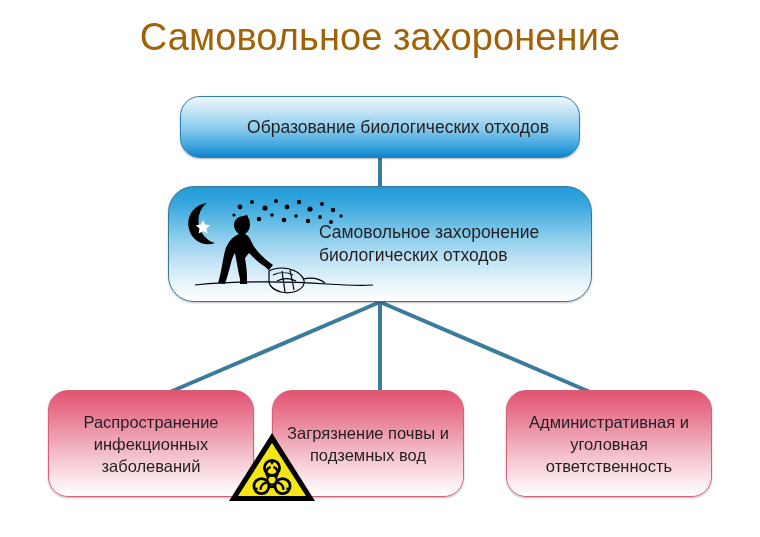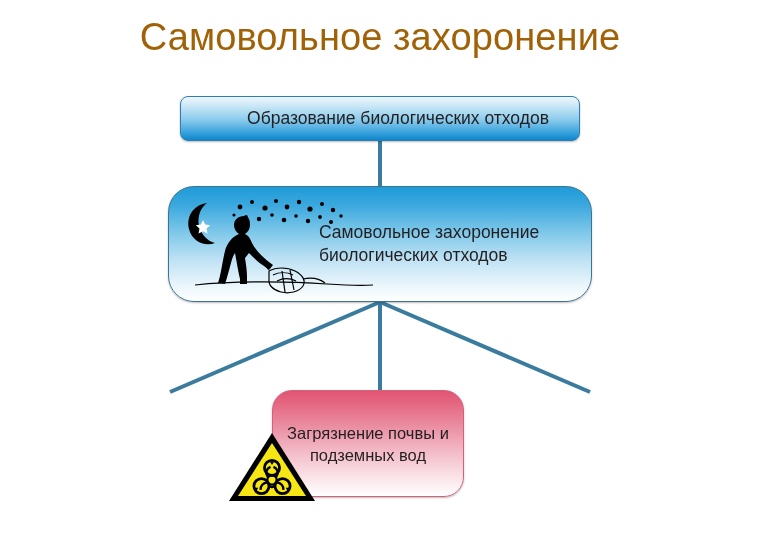--- a/index.html
+++ b/index.html
@@ -63,23 +63,23 @@
     line-height: 21px;
     color: #231f20;
     padding: 0 10px;
   }
 
   
   #node-source {
     left: 180px;
     top: 96px;
     width: 400px;
-    height: 45px;
+    height: 62px;
     border: 1px solid #2b7fb5;
-    border-radius: 8px;
+    border-radius: 20px;
     background: linear-gradient(180deg,
                 #eef7fc 0%,
                 #cfe9f7 18%,
                 #8cccec 52%,
                 #3ba3dd 82%,
                 #0e86cb 100%);
     box-shadow: 0 1px 2px rgba(0,0,0,0.28);
     padding-left: 36px;
   }
   #node-source .node-label { font-size: 17.5px; }
@@ -247,25 +247,31 @@
         <path d="M100 90 C106 87 113 87 119 90"></path>
         <path d="M105 80 L108 101"></path>
         <path d="M113 79 L117 99"></path>
         <path d="M126 88 C135 86 143 88 148 92"></path>
       </g>
     </svg>
 
     <span class="node-label">Самовольное захоронение биологических отходов</span>
   </div>
 
+  <div class="node node-consequence" id="node-infection">
+    <span class="node-label">Распространение инфекционных заболеваний</span>
+  </div>
 
   <div class="node node-consequence" id="node-pollution">
     <span class="node-label">Загрязнение почвы и подземных вод</span>
   </div>
 
+  <div class="node node-consequence" id="node-liability">
+    <span class="node-label">Административная и уголовная ответственность</span>
+  </div>
 
   <svg id="biohazard-sign" viewBox="0 0 88 70">
 
     <path d="M44 1 L87 69 L1 69 Z" fill="#000000"></path>
 
     <path d="M44 11 L78 64 L10 64 Z" fill="#f5e614"></path>
 
     <g transform="translate(44,48) scale(0.90)" fill="#000000">
 
       <circle cx="0" cy="0" r="5.2" fill="none" stroke="#000000" stroke-width="2.4"></circle>

